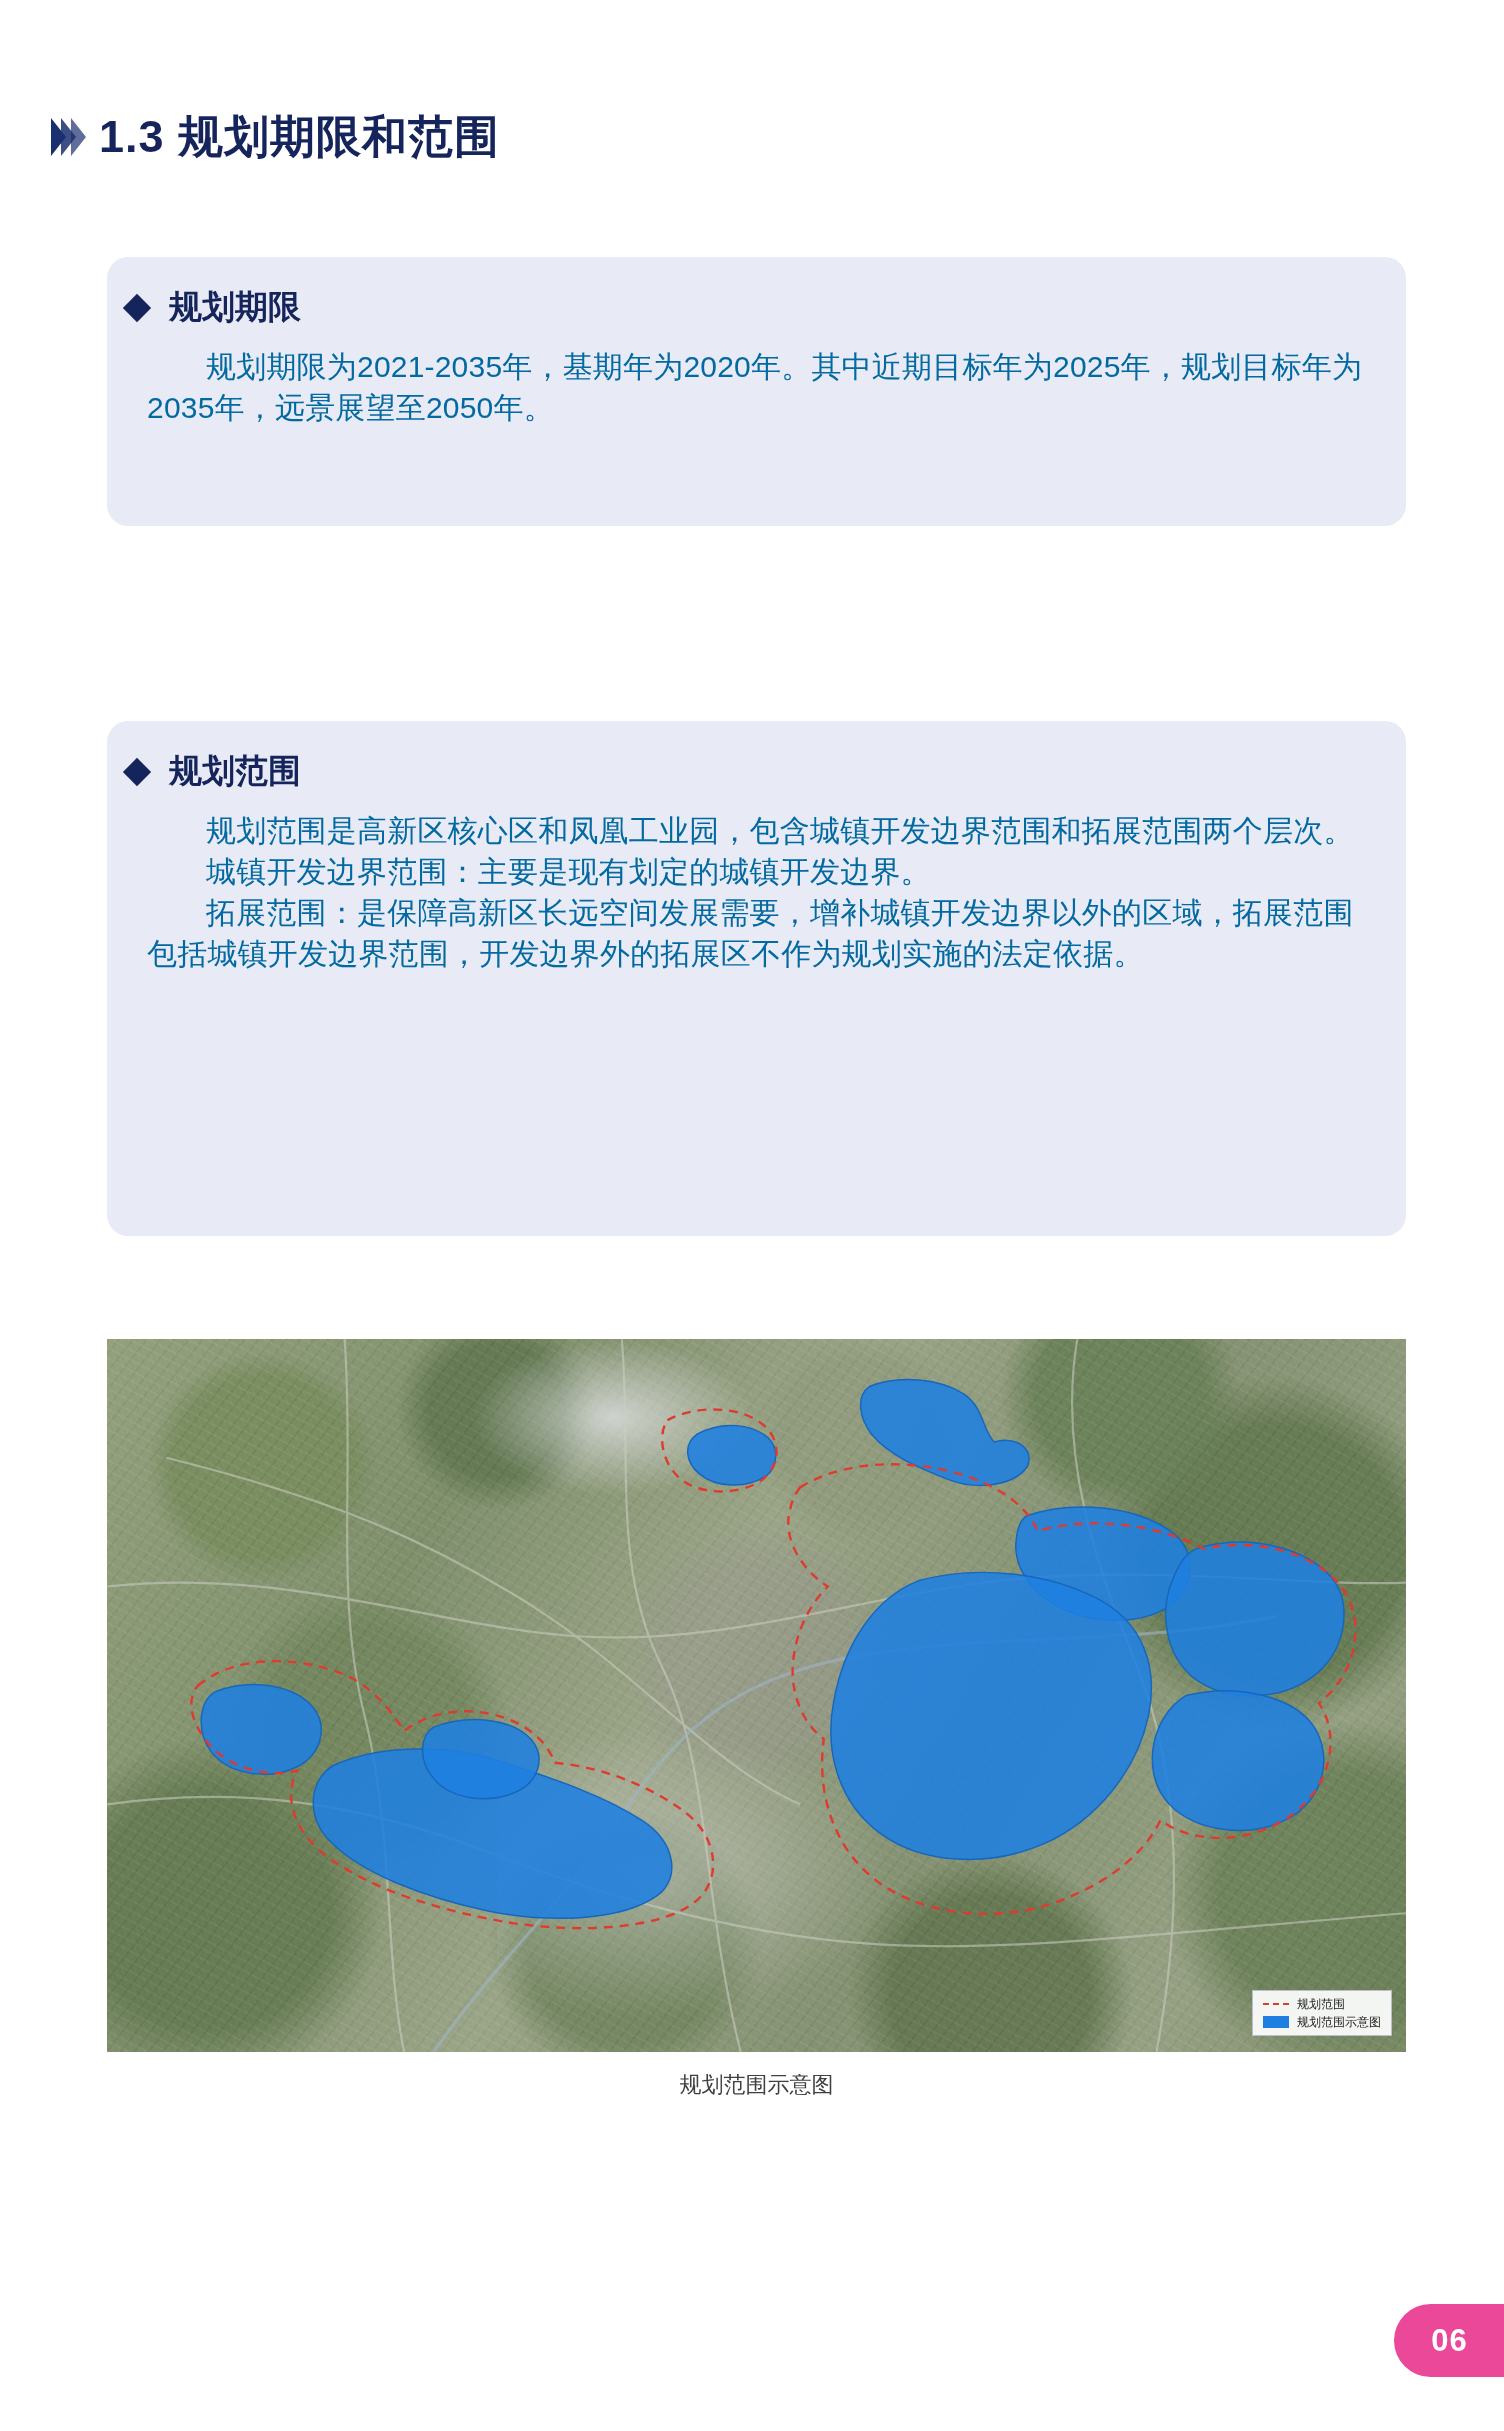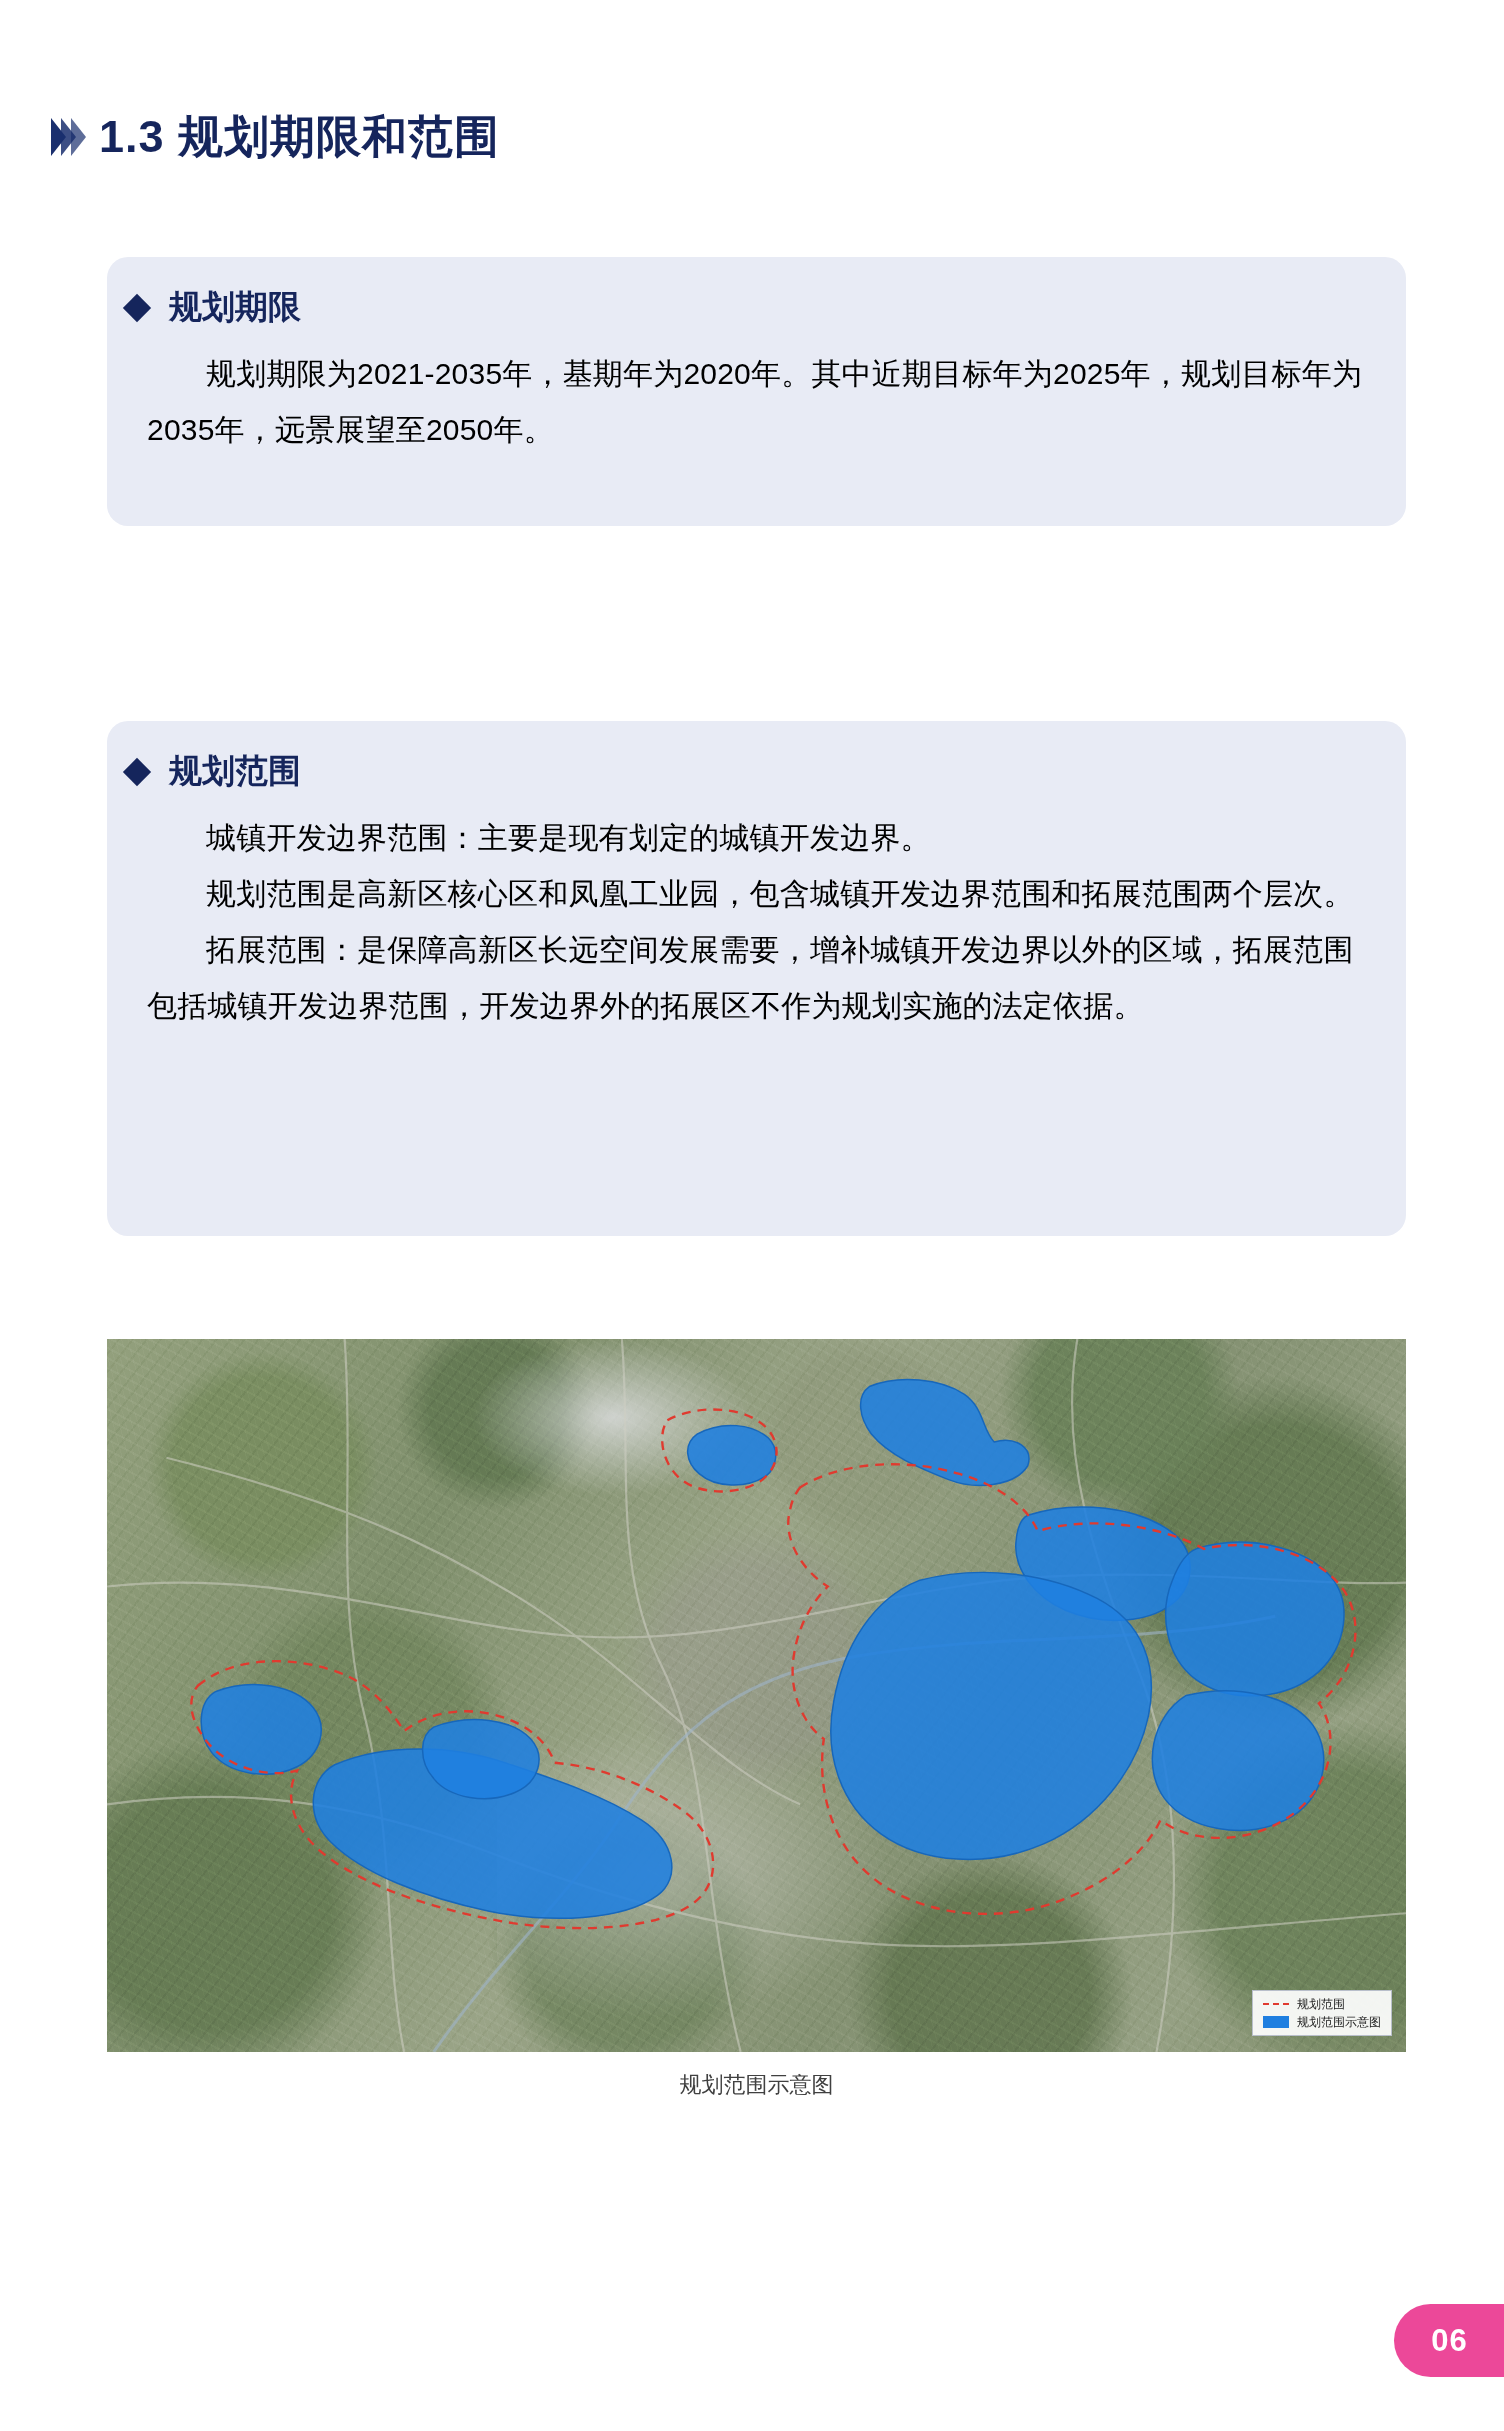--- a/index.html
+++ b/index.html
@@ -77,22 +77,22 @@
     font-weight: bold;
     color: #15255c;
     white-space: nowrap;
   }
 
   .body-text {
     position: absolute;
     left: 40px;
     right: 40px;
     font-size: 30px;
-    line-height: 56px;
-    color: #000000;
+    line-height: 41px;
+    color: #0369a1;
     letter-spacing: 0.2px;
   }
   .body-text p {
     margin: 0;
     text-indent: 59px;
   }
 
   .panel-1 .sub-title { top: 28px; }
   .panel-1 .body-text { top: 89px; }
 
@@ -223,22 +223,22 @@
     <p>规划期限为2021-2035年，基期年为2020年。其中近期目标年为2025年，规划目标年为2035年，远景展望至2050年。</p>
   </div>
 </div>
 
 <div class="panel panel-2">
   <div class="sub-title">
     <span class="diamond"></span>
     <span class="sub-title-text">规划范围</span>
   </div>
   <div class="body-text">
+    <p>规划范围是高新区核心区和凤凰工业园，包含城镇开发边界范围和拓展范围两个层次。</p>
     <p>城镇开发边界范围：主要是现有划定的城镇开发边界。</p>
-    <p>规划范围是高新区核心区和凤凰工业园，包含城镇开发边界范围和拓展范围两个层次。</p>
     <p>拓展范围：是保障高新区长远空间发展需要，增补城镇开发边界以外的区域，拓展范围包括城镇开发边界范围，开发边界外的拓展区不作为规划实施的法定依据。</p>
   </div>
 </div>
 
 <div class="figure">
   <div class="map">
     <div class="map-base"></div>
     <div class="map-texture"></div>
     <div class="map-haze"></div>
     <div class="map-urban"></div>

